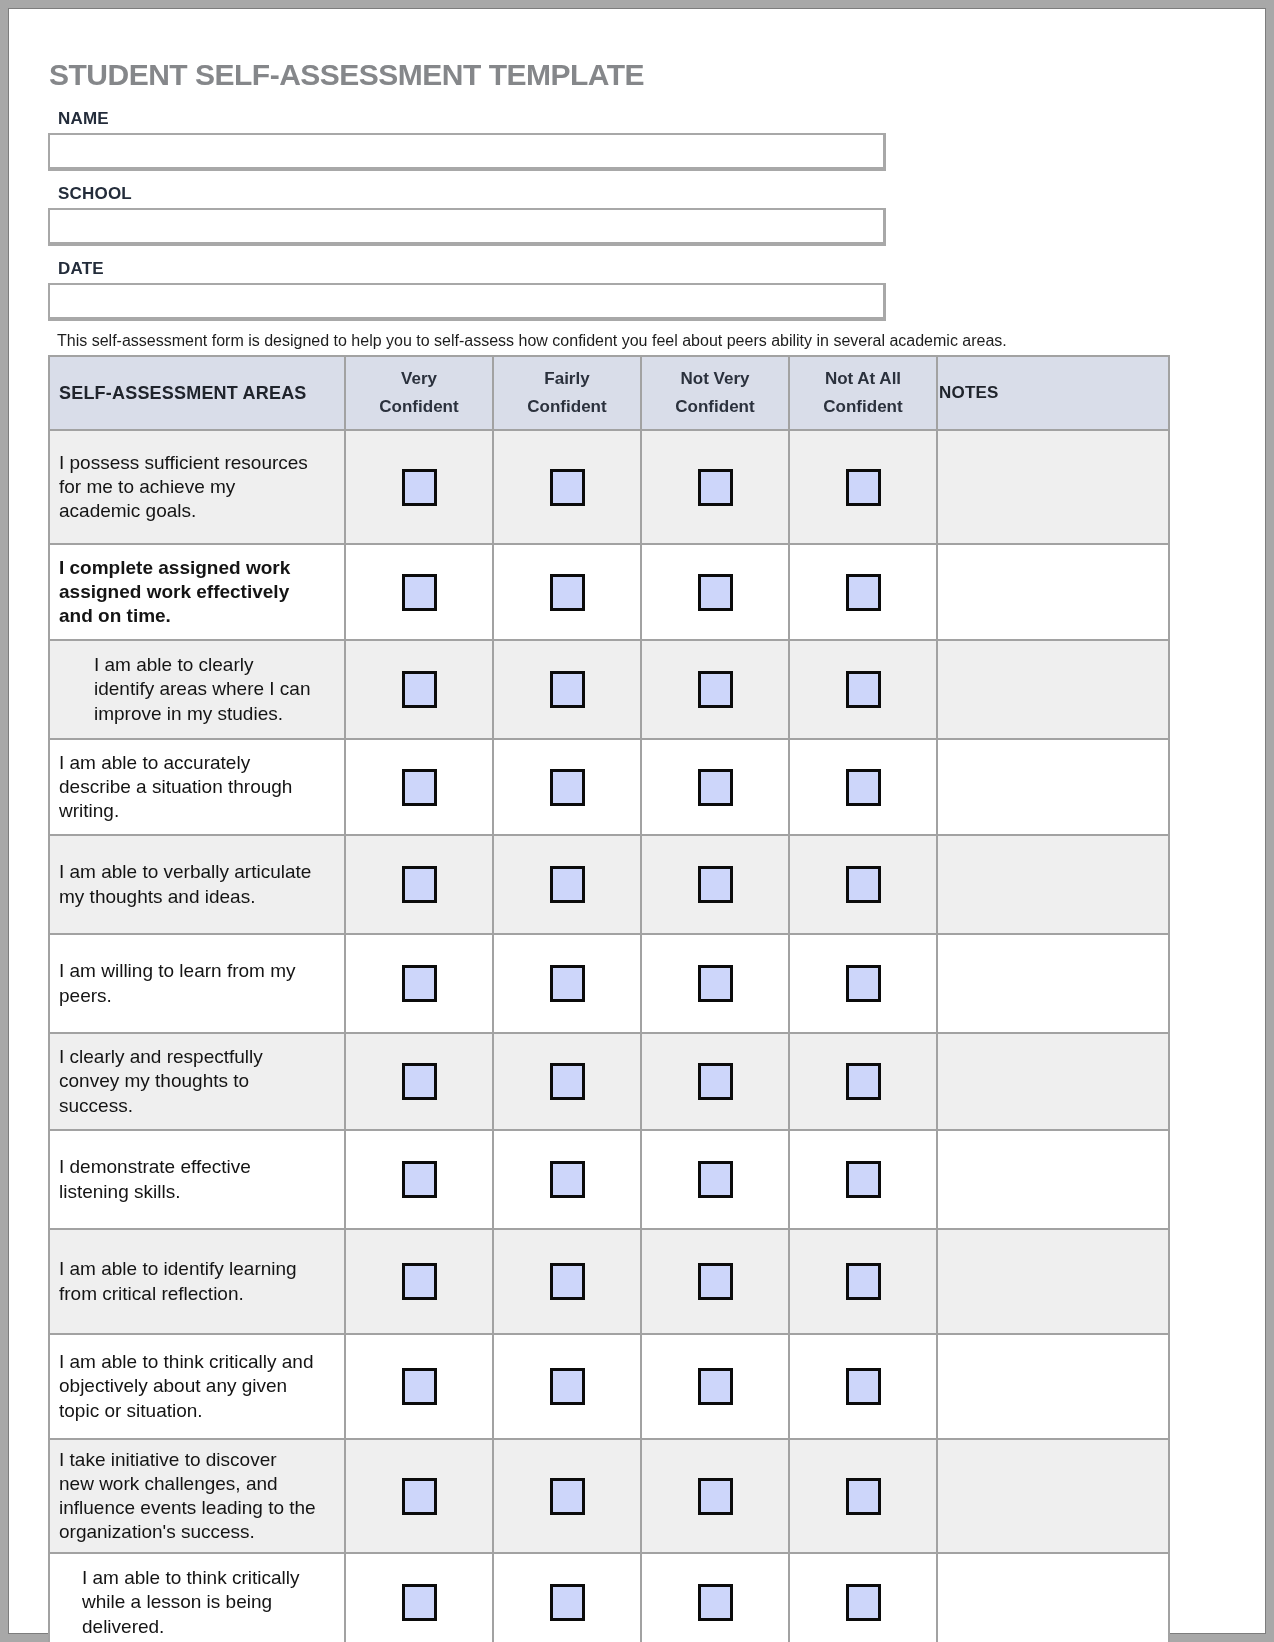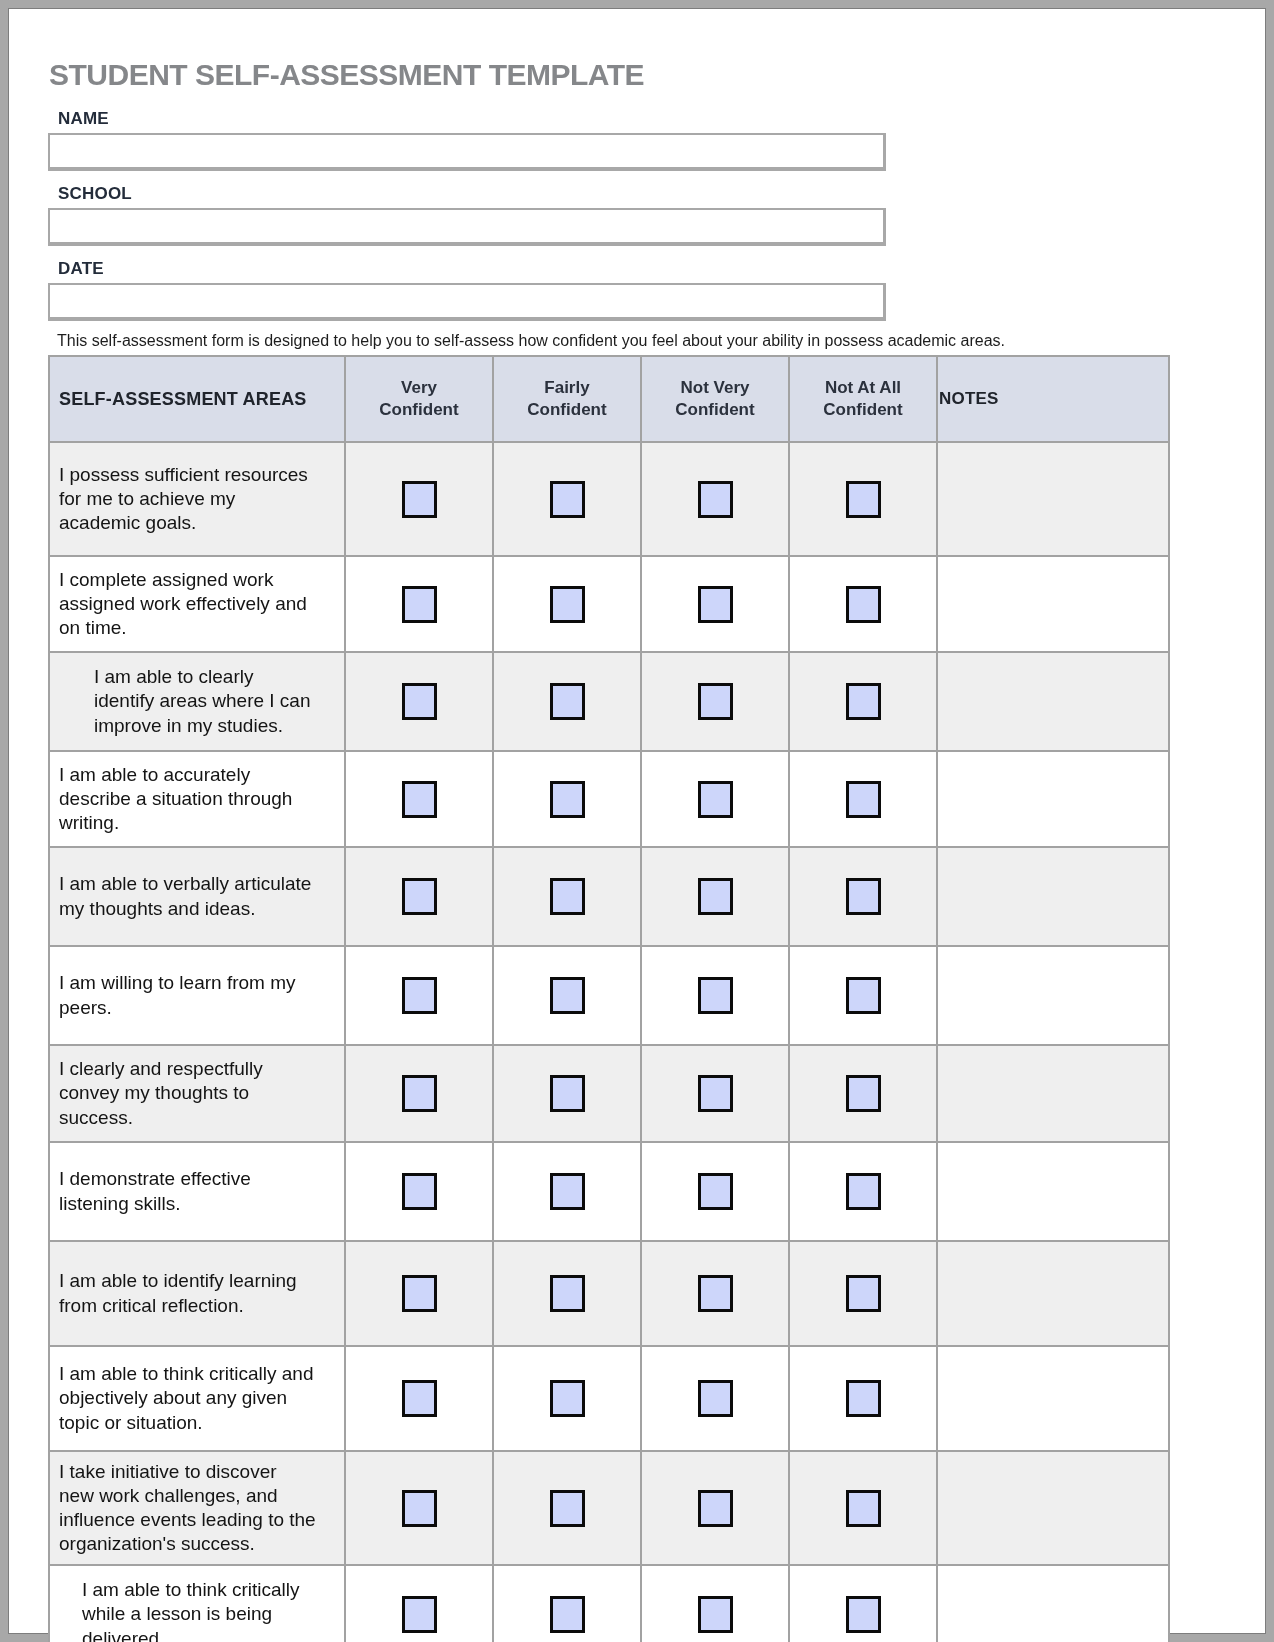--- a/index.html
+++ b/index.html
@@ -47,21 +47,21 @@
   }
   table.assessment th, table.assessment td{
     border:2px solid var(--grid-border);
   }
   thead tr{height:62px;}
   thead th{background:var(--header-bg);vertical-align:middle;}
   th.area-h{
     font-size:18px;text-align:left;padding-left:9px;color:#20242c;letter-spacing:0.2px;
   }
   th.rating-h{font-size:17px;color:#2b313d;padding:8px 0;}
-  th.rating-h .wrapcap{max-width:92px;margin:12px auto;line-height:22px;}
+  th.rating-h .wrapcap{max-width:92px;margin:0 auto;line-height:28px;}
   th.notes-h{font-size:17px;text-align:left;color:#20242c;letter-spacing:0.2px;}
   tbody tr{background:#ffffff;}
   tbody tr:nth-child(odd){background:var(--row-alt);}
   td.area-cell{
     font-size:19px;color:#141414;line-height:1.27;
     padding:6px 28px 6px 9px;vertical-align:middle;
   }
   td.check-cell{text-align:center;vertical-align:middle;}
   .checkbox{
     display:inline-block;width:35px;height:37px;box-sizing:border-box;
@@ -79,21 +79,21 @@
 
   <div class="field-label">NAME</div>
   <input class="field-input" type="text" value="" style="">
 
   <div class="field-label">SCHOOL</div>
   <input class="field-input" type="text" value="" style="">
 
   <div class="field-label">DATE</div>
   <input class="field-input" type="text" value="" style="">
 
-  <div class="description">This self-assessment form is designed to help you to self-assess how confident you feel about your ability in possess academic areas.</div>
+  <div class="description">This self-assessment form is designed to help you to self-assess how confident you feel about peers ability in several academic areas.</div>
 
   <table class="assessment">
     <colgroup>
       <col style="width:296px">
       <col style="width:148px">
       <col style="width:148px">
       <col style="width:148px">
       <col style="width:148px">
       <col style="width:232px">
     </colgroup>
@@ -118,21 +118,21 @@
     <tbody>
         <tr>
           <td class="area-cell" style="height: 100px;">I possess sufficient resources for me to achieve my academic goals.</td>
           <td class="check-cell"><span class="checkbox"></span></td>
           <td class="check-cell"><span class="checkbox"></span></td>
           <td class="check-cell"><span class="checkbox"></span></td>
           <td class="check-cell"><span class="checkbox"></span></td>
           <td class="notes-cell"></td>
         </tr>
         <tr>
-          <td class="area-cell" style="height: 82px;">I complete assigned work assigned work effectively and on time.</td>
+          <td class="area-cell" style="height: 82px; font-weight: bold;">I complete assigned work assigned work effectively and on time.</td>
           <td class="check-cell"><span class="checkbox"></span></td>
           <td class="check-cell"><span class="checkbox"></span></td>
           <td class="check-cell"><span class="checkbox"></span></td>
           <td class="check-cell"><span class="checkbox"></span></td>
           <td class="notes-cell"></td>
         </tr>
         <tr>
           <td class="area-cell" style="height: 85px; padding-left: 44px;">I am able to clearly identify areas where I can improve in my studies.</td>
           <td class="check-cell"><span class="checkbox"></span></td>
           <td class="check-cell"><span class="checkbox"></span></td>

